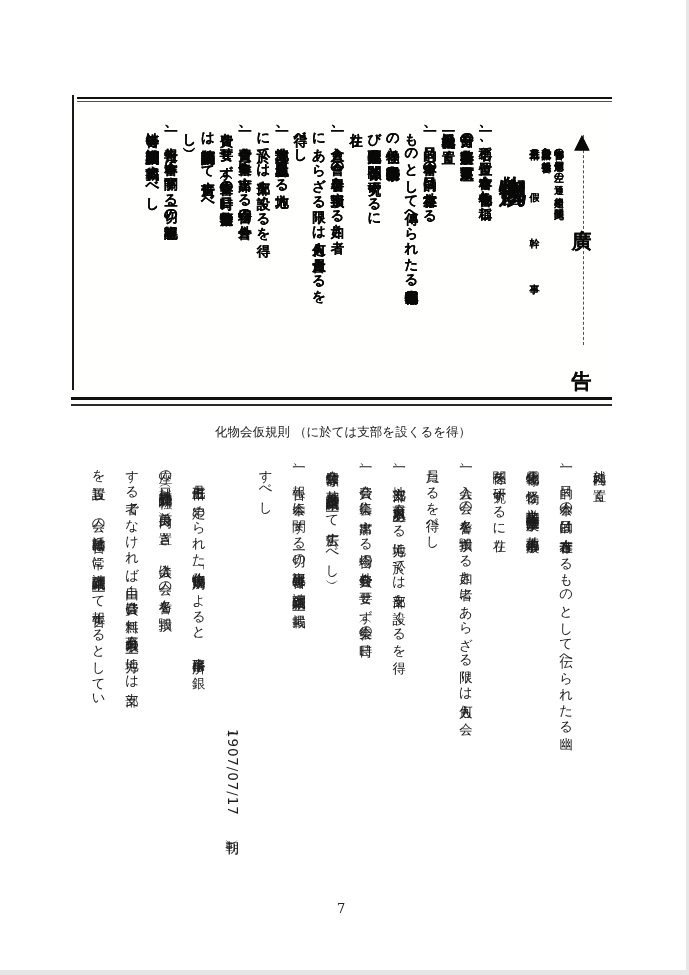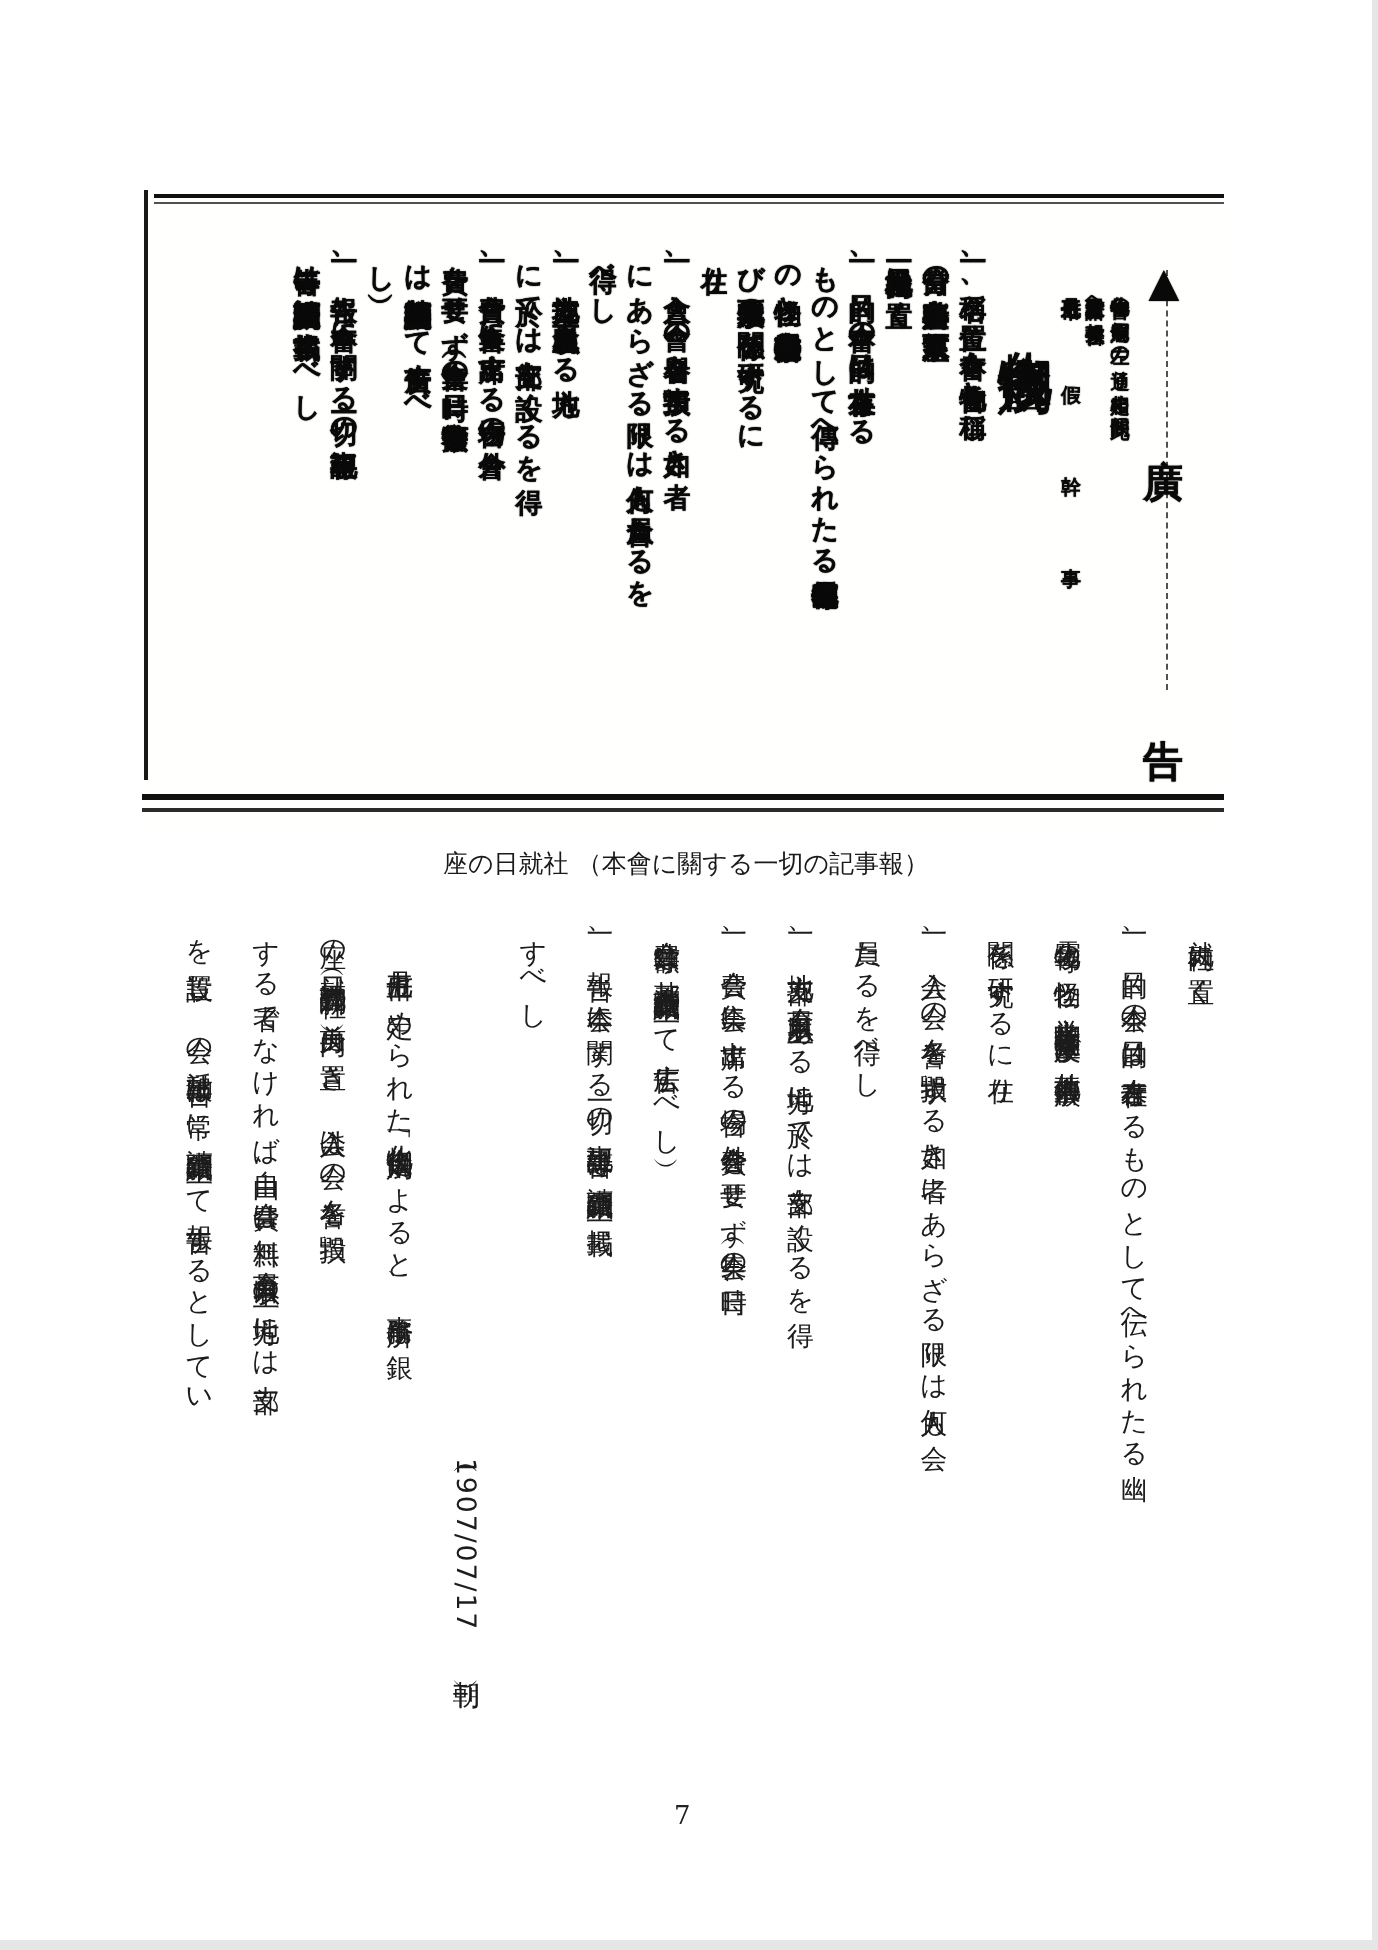--- a/index.html
+++ b/index.html
@@ -131,21 +131,21 @@
       <div class="clip-col">は其都度讀賣新聞紙上にて廣告すべ</div>
       <div class="clip-col">し）</div>
       <div class="clip-col">一、報告　本會に關する一切の記事報</div>
       <div class="clip-col">告等は讀賣新聞紙上に掲載すべし</div>
     </div>
     <div class="rule-bottom"></div>
     <div class="rule-bottom2"></div>
   </div>
 
   <div class="caption">
-    <span class="cap-title">座の日就社</span><span>（本會に關する一切の記事報）</span>
+    <span class="cap-title">化物会仮規則</span><span>（に於ては支部を設くるを得）</span>
   </div>
 
   <div class="body-cols">
     <div class="vcol">就社内に置く</div>
     <div class="vcol">一、目的　本会の目的は古来存在せるものとして伝へられたる幽</div>
     <div class="vcol">霊化物等の怪物と文学史学哲学生物学医学及び其他人事百般の</div>
     <div class="vcol">関係を研究するに在り</div>
     <div class="vcol">一、入会　会の名誉を毀損する如き者にあらざる限りは何人も会</div>
     <div class="vcol">員たるを得べし</div>
     <div class="vcol">一、地方支部　会員百名以上ある地方に於ては支部を設くるを得</div>

